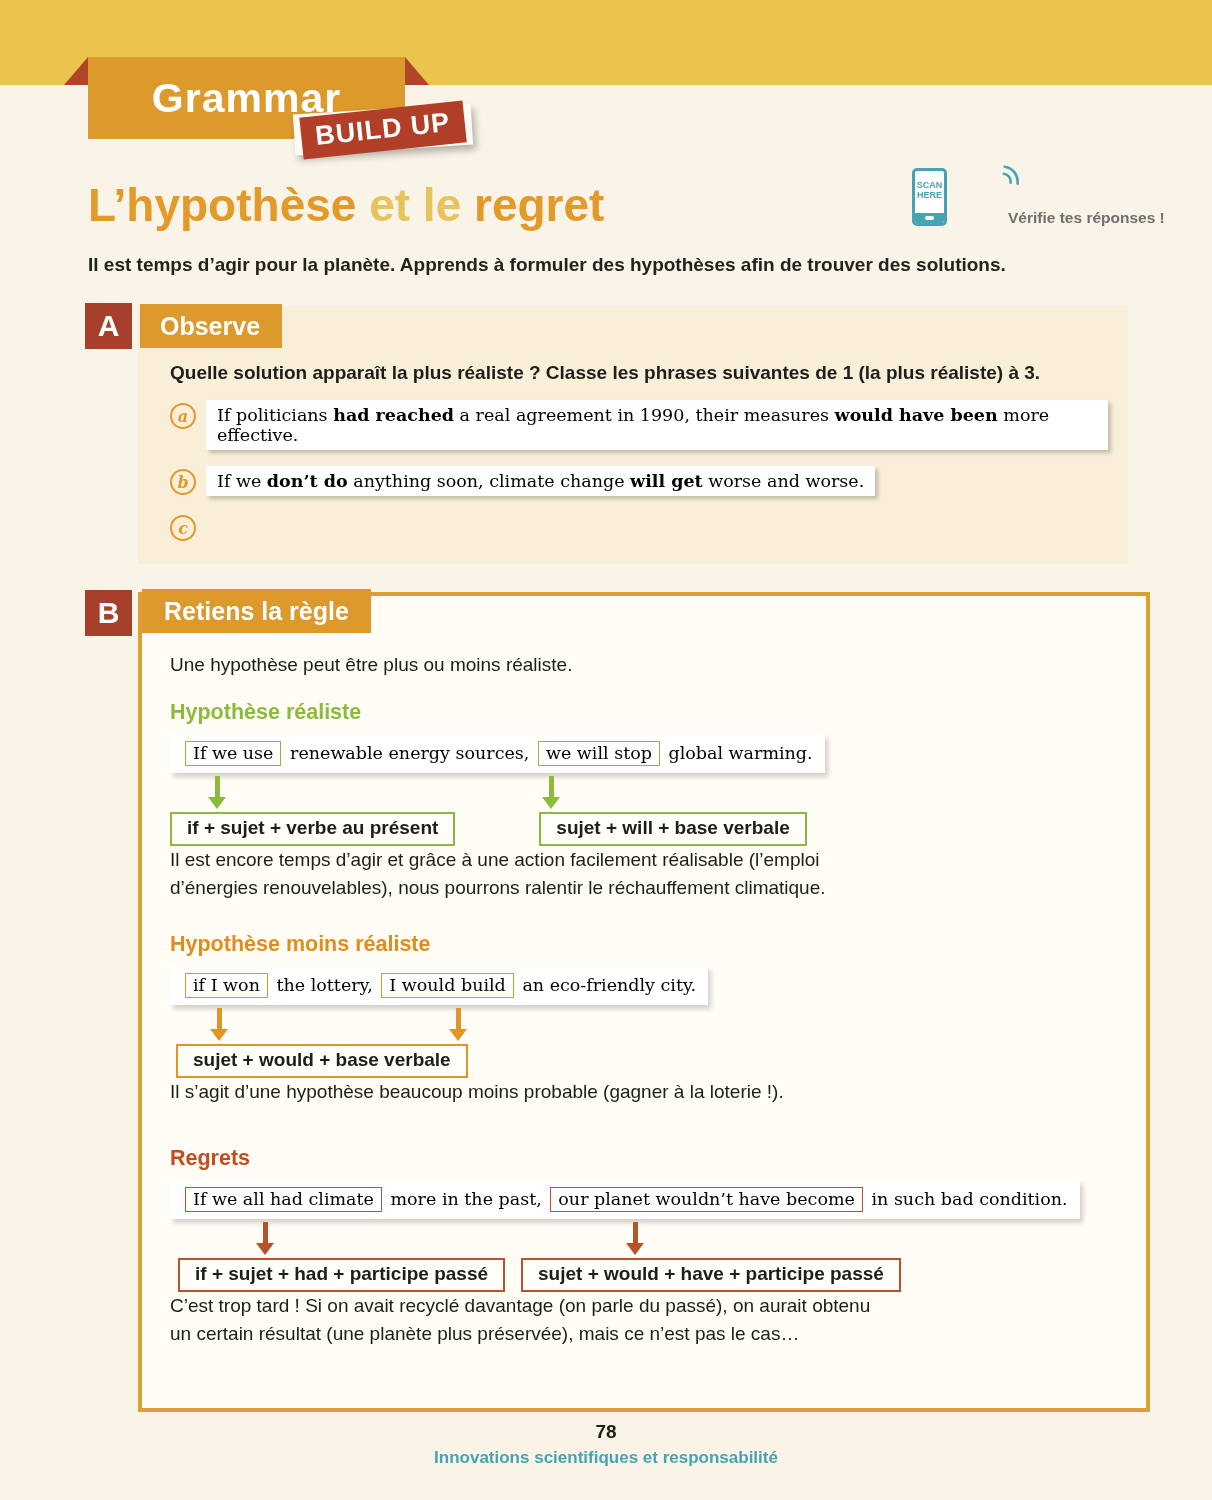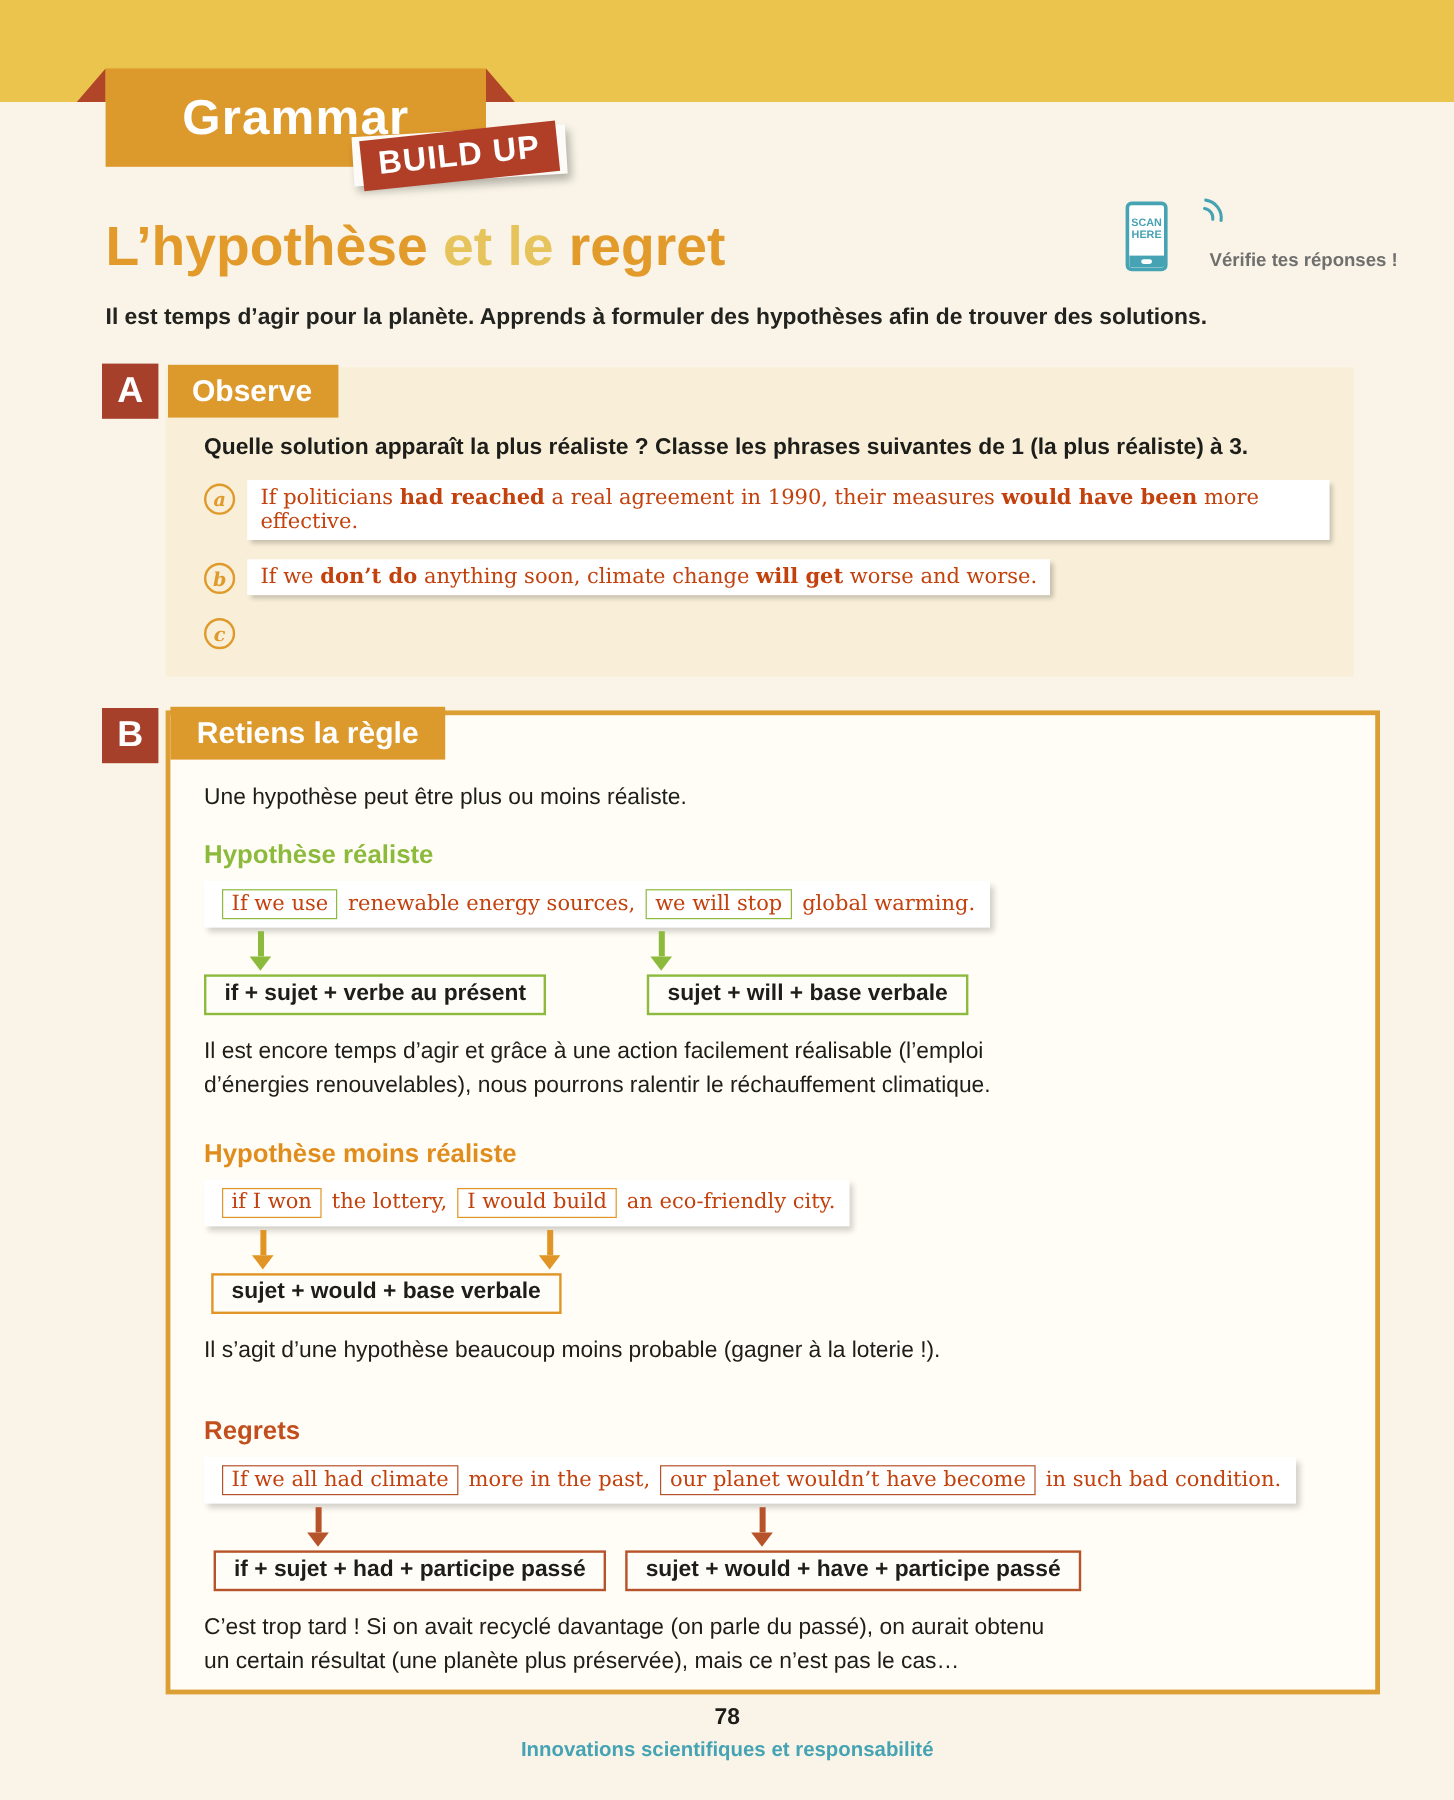--- a/index.html
+++ b/index.html
@@ -20,21 +20,21 @@
   .sticker-wrap { position:absolute; left:301px; top:114px; transform:rotate(-6deg); }
   .sticker-paper { position:absolute; inset:-5px -7px; background:#fcfbf7; transform:rotate(2.5deg);
     box-shadow:3px 5px 7px rgba(0,0,0,0.28); }
   .sticker-red { position:relative; background:#b13f27; color:#fff; font-weight:bold;
     font-size:27px; letter-spacing:1px; padding:5px 14px 7px; white-space:nowrap; }
   
   .page-title { position:absolute; left:88px; top:178px; font-size:46px; font-weight:bold; white-space:nowrap; }
   .pt-main { color:#e29a2b; } .pt-light { color:#e7c35b; }
   .intro { position:absolute; left:88px; top:254px; font-size:19px; font-weight:600; color:#22221f; }
   
-  .phone { position:absolute; left:938px; top:168px; width:35px; height:58px;
+  .phone { position:absolute; left:912px; top:168px; width:35px; height:58px;
     border:3px solid #46a3b4; border-radius:5px; background:#fff; overflow:hidden; }
   .phone-txt { display:block; text-align:center; font-size:9px; line-height:10px; font-weight:bold;
     color:#46a3b4; margin-top:9px; letter-spacing:0; }
   .phone-bar { position:absolute; left:0; right:0; bottom:0; height:10px; background:#46a3b4; }
   .phone-dot { position:absolute; left:50%; bottom:3px; width:9px; height:4px; margin-left:-4.5px;
     background:#fff; border-radius:2px; }
   .waves { position:absolute; left:1002px; top:161px; transform:rotate(8deg); }
   .scan-label { position:absolute; left:1008px; top:209px; font-size:15.5px; font-weight:bold; color:#6f6f6e; }
   
   .sq { position:absolute; left:85px; width:47px; height:46px; background:#a6402a;
@@ -47,21 +47,21 @@
   
   .panel-a { position:absolute; left:138px; top:306px; width:990px; height:258px;
     background:#f9efd8; padding:56px 20px 0 32px; }
   .question { font-size:19px; font-weight:bold; color:#1d1d1a; }
   .obs-row { display:flex; align-items:flex-start; margin-top:16px; }
   .letter-circle { flex:0 0 auto; width:26px; height:26px; border:2px solid #df9а2b; border:2px solid #df9a2b;
     border-radius:50%; color:#df9a2b; font-size:16px; font-weight:bold; font-style:italic;
     font-family:"DejaVu Serif", serif; display:flex; align-items:center; justify-content:center;
     margin:3px 10px 0 0; }
   .strip { display:inline-block; background:#fff; box-shadow:3px 3px 4px rgba(0,0,0,0.22);
-    padding:5px 11px; font-family:"DejaVu Serif", serif; font-size:17.5px; color:#c2410c; }
+    padding:5px 11px; font-family:"DejaVu Serif", serif; font-size:17.5px; color:#000000; }
   .obs-row .strip { margin-top:0; }
   .b { font-weight:bold; }
   
   .panel-b { position:absolute; left:138px; top:592px; width:1012px; height:820px;
     background:#fffdf5; border:4px solid #dc9f33; padding:0 20px 0 28px; }
   .b-lead { margin-top:58px; font-size:19px; color:#1d1d1a; }
   .rule-title { font-size:21.5px; font-weight:bold; }
   .t-green  { color:#8cba3c; margin-top:24px; }
   .t-orange { color:#e08d1e; margin-top:30px; }
   .t-rust   { color:#c14e1c; margin-top:40px; }
@@ -76,21 +76,21 @@
   .arrow .head { display:block; width:0; height:0; border-left:9px solid transparent; border-right:9px solid transparent; }
   .a-green  .stem { background:#8cba3c; } .a-green  .head { border-top:12px solid #8cba3c; }
   .a-orange .stem { background:#e09526; } .a-orange .head { border-top:12px solid #e09526; }
   .a-rust   .stem { background:#b6532a; } .a-rust   .head { border-top:12px solid #b6532a; }
   .fboxes { margin-top:3px; display:flex; }
   .fbox { display:inline-block; border:2.5px solid; font-size:19px; font-weight:bold;
     color:#1d1d1a; padding:3px 15px 5px; background:#fffdf8; white-space:nowrap; }
   .f-green  { border-color:#8cba3c; }
   .f-orange { border-color:#e09526; }
   .f-rust   { border-color:#b6532a; }
-  .note { margin-top:17px; font-size:19px; line-height:28px; max-width:705px; color:#1d1d1a; }
+  .note { font-size:19px; line-height:28px; max-width:705px; color:#1d1d1a; }
   
   .r1 .a1 { margin-left:38px; }  .r1 .a2 { margin-left:316px; }
   .r1 .f2 { margin-left:84px; }
   .r2 .a1 { margin-left:40px; }  .r2 .a2 { margin-left:221px; }
   .r2 .f2 { margin-left:6px; }
   .r3 .a1 { margin-left:86px; }  .r3 .a2 { margin-left:352px; }
   .r3 .f1 { margin-left:8px; }   .r3 .f2 { margin-left:16px; }
   
   .page-num { position:absolute; left:0; top:1421px; width:1212px; text-align:center;
     font-size:19px; font-weight:bold; color:#1d1d1a; }

